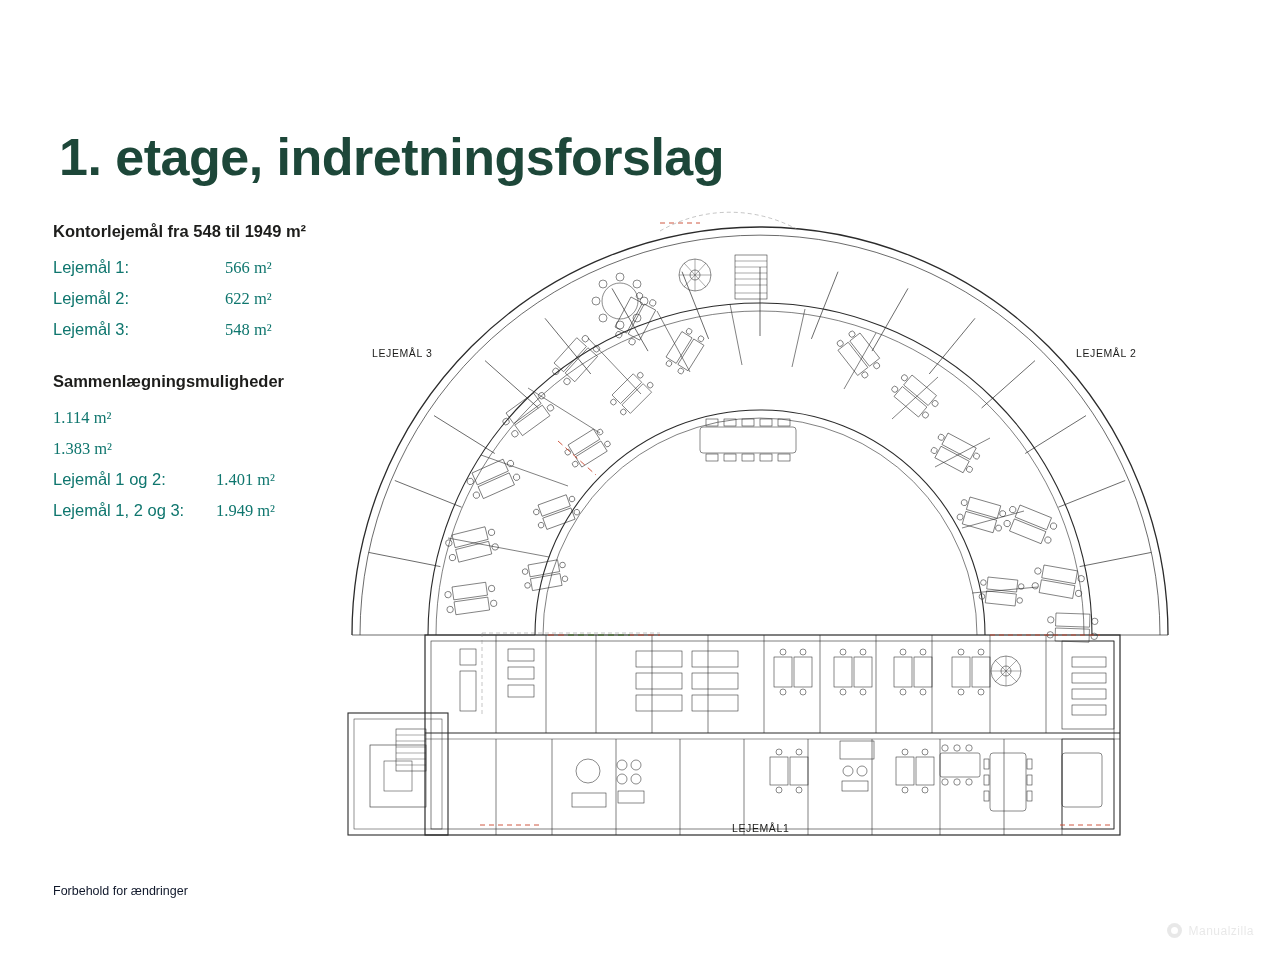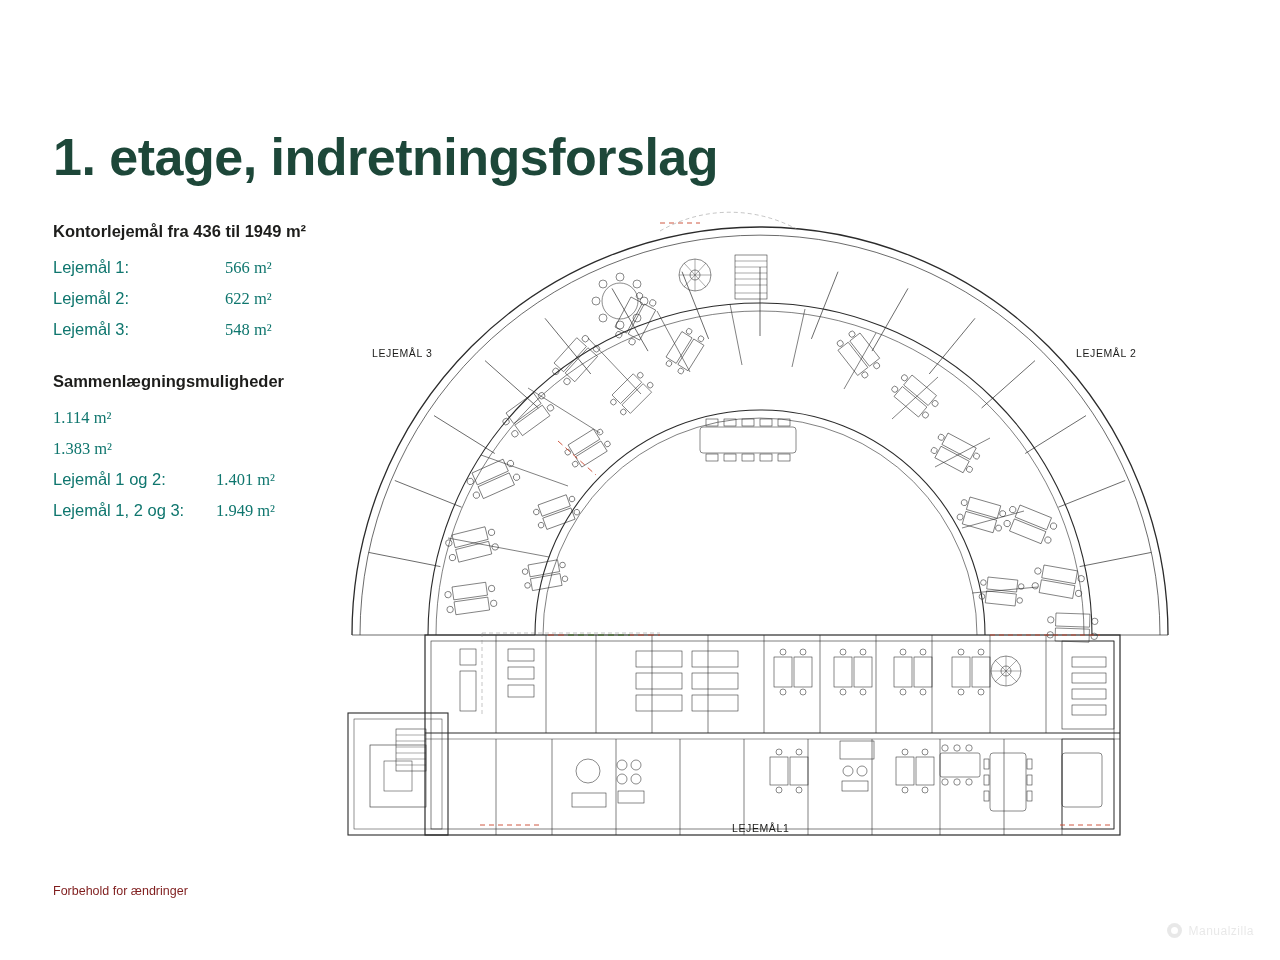--- a/index.html
+++ b/index.html
@@ -17,21 +17,21 @@
   }
 
   .page {
     position: absolute;
     inset: 0;
   }
 
   
   .page-title {
     position: absolute;
-    left: 53px;
+    left: 59px;
     top: 94px;
     font-size: 52px;
     font-weight: bold;
     letter-spacing: -0.5px;
     color: #1d4739;
     line-height: 1.1;
     white-space: nowrap;
     text-align: right;
   }
 
@@ -72,21 +72,21 @@
     width: 163px;
     flex: 0 0 163px;
   }
 
   
   .footer-note {
     position: absolute;
     left: 53px;
     top: 884px;
     font-size: 12.5px;
-    color: #7f1d1d;
+    color: #0f172a;
   }
 
   
   .plan-wrap {
     position: absolute;
     left: 300px;
     top: 205px;
     width: 920px;
     height: 640px;
   }
@@ -142,21 +142,21 @@
   }
 </style>
 </head>
 <body>
 
 <div class="page">
 
   <h1 class="page-title">1. etage, indretningsforslag</h1>
 
   <div class="info-block">
-    <div class="info-heading">Kontorlejemål fra 436 til 1949 m²</div>
+    <div class="info-heading">Kontorlejemål fra 548 til 1949 m²</div>
 
     <div class="info-row">
       <div class="label">Lejemål 1:</div>
       <div class="value">566 m²</div>
     </div>
     <div class="info-row">
       <div class="label">Lejemål 2:</div>
       <div class="value">622 m²</div>
     </div>
     <div class="info-row">

